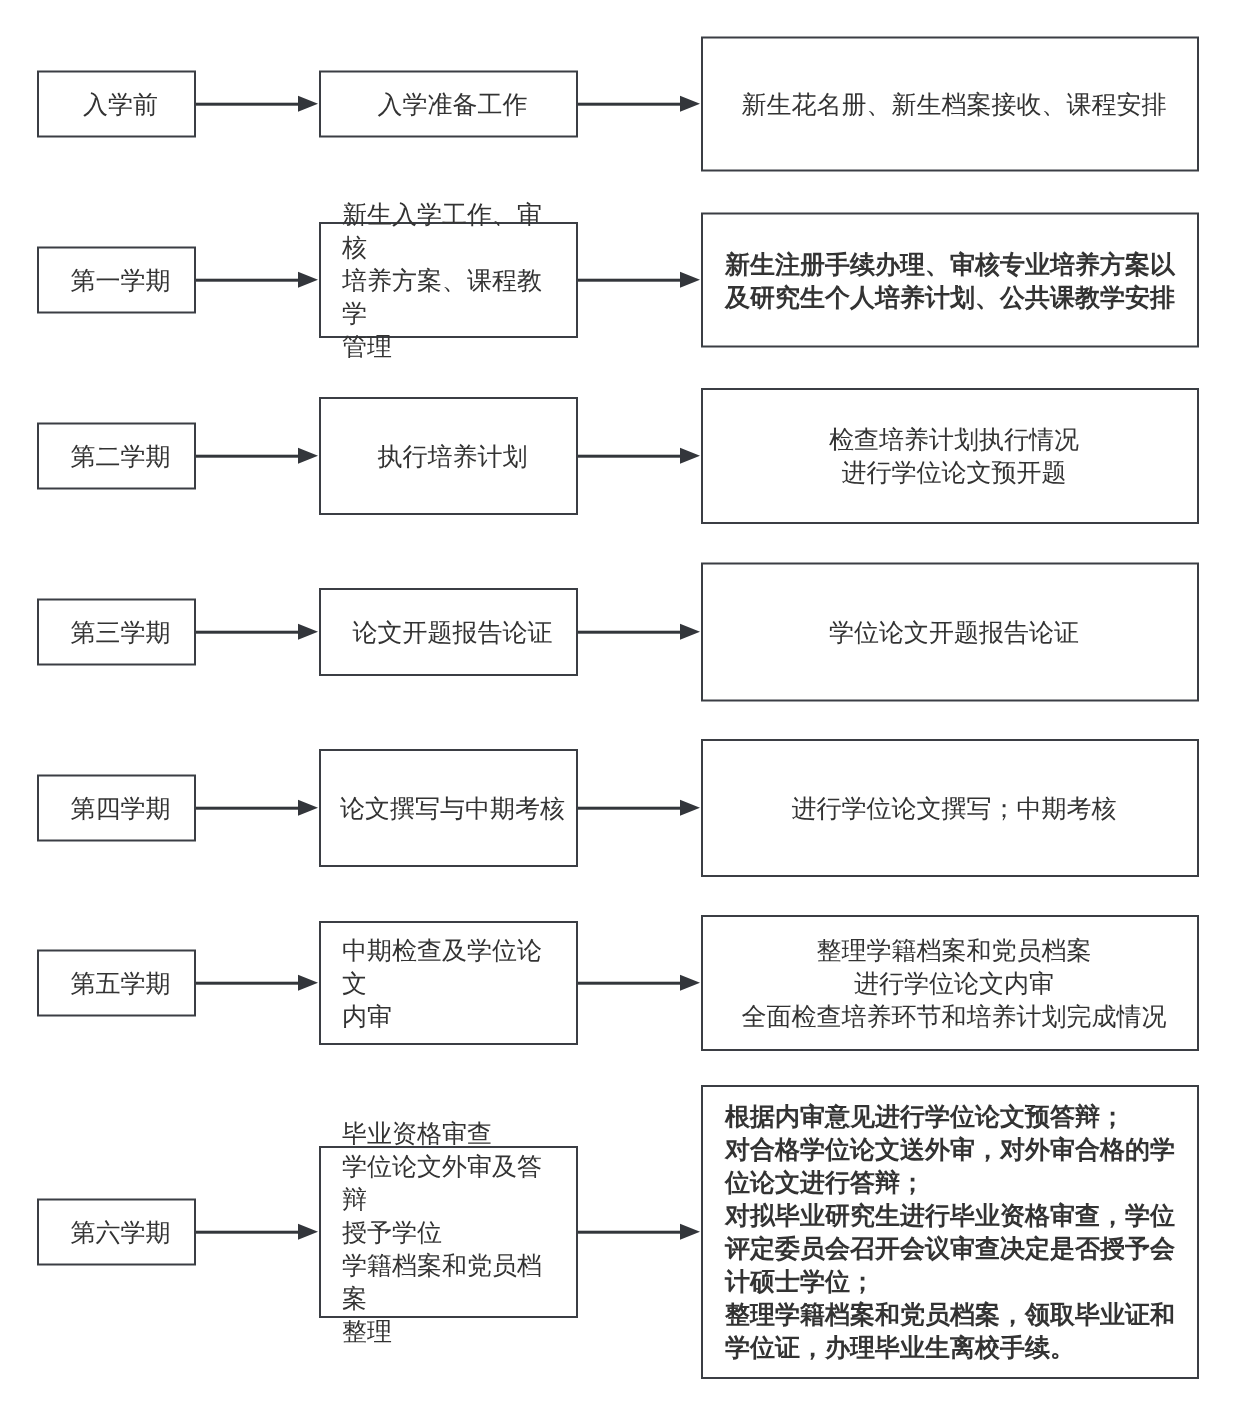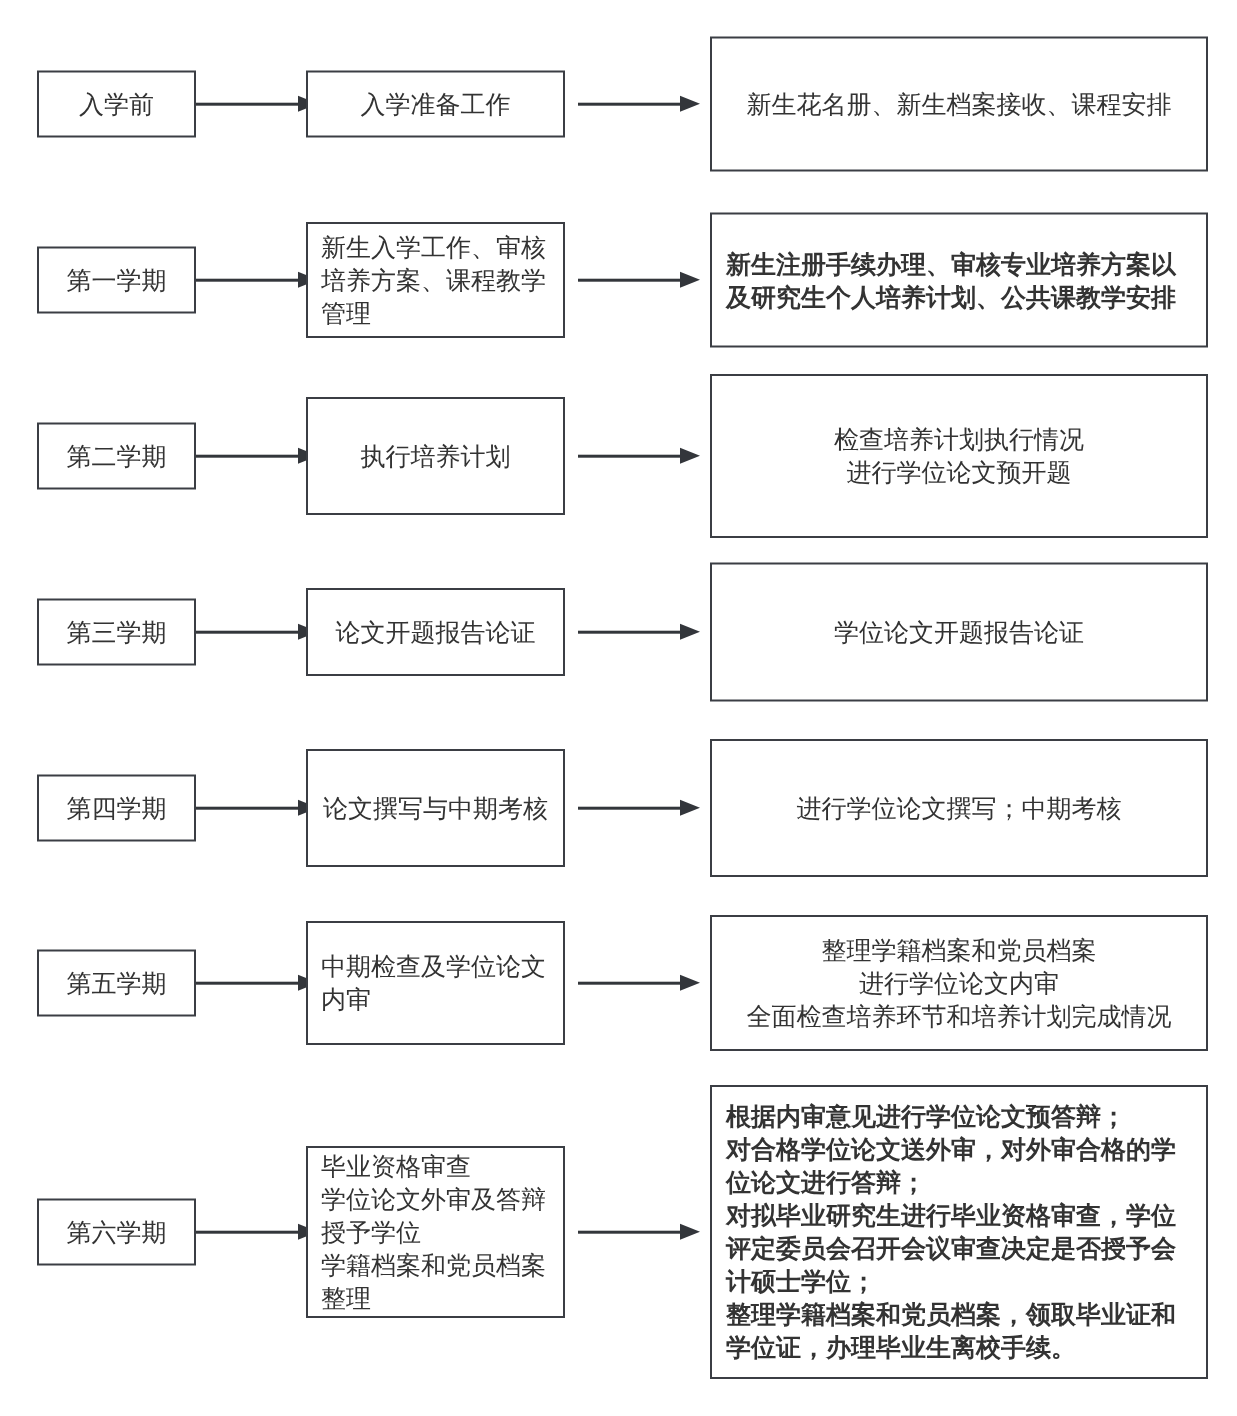--- a/index.html
+++ b/index.html
@@ -30,36 +30,36 @@
     background: #ffffff;
     display: flex;
     align-items: center;
     font-size: 25px;
     line-height: 33px;
   }
   .box span {
     white-space: pre-line;
     display: block;
     width: 100%;
+    padding-left: 8px;
   }
   .stage {
     left: 37px;
     width: 159px;
     height: 67px;
     justify-content: center;
     text-align: center;
   }
   .task {
-    left: 306px;
+    left: 319px;
     width: 259px;
   }
   .detail {
     left: 701px;
     width: 498px;
-    margin-left: 9px;
   }
   .align-center {
     justify-content: center;
     text-align: center;
     padding: 0 6px;
   }
   .align-left {
     justify-content: flex-start;
     text-align: left;
     padding: 0 13px;
@@ -124,21 +124,21 @@
 
   <div class="row" style="top:456px">
     <div class="box stage">
       <span>第二学期</span>
     </div>
     <div class="arrow arrow-1"></div>
     <div class="box task align-center" style="height:118px">
       <span>执行培养计划</span>
     </div>
     <div class="arrow arrow-2"></div>
-    <div class="box detail align-center" style="height:164px">
+    <div class="box detail align-center" style="height:136px">
       <span>检查培养计划执行情况
 进行学位论文预开题</span>
     </div>
   </div>
 
   <div class="row" style="top:632px">
     <div class="box stage">
       <span>第三学期</span>
     </div>
     <div class="arrow arrow-1"></div>

